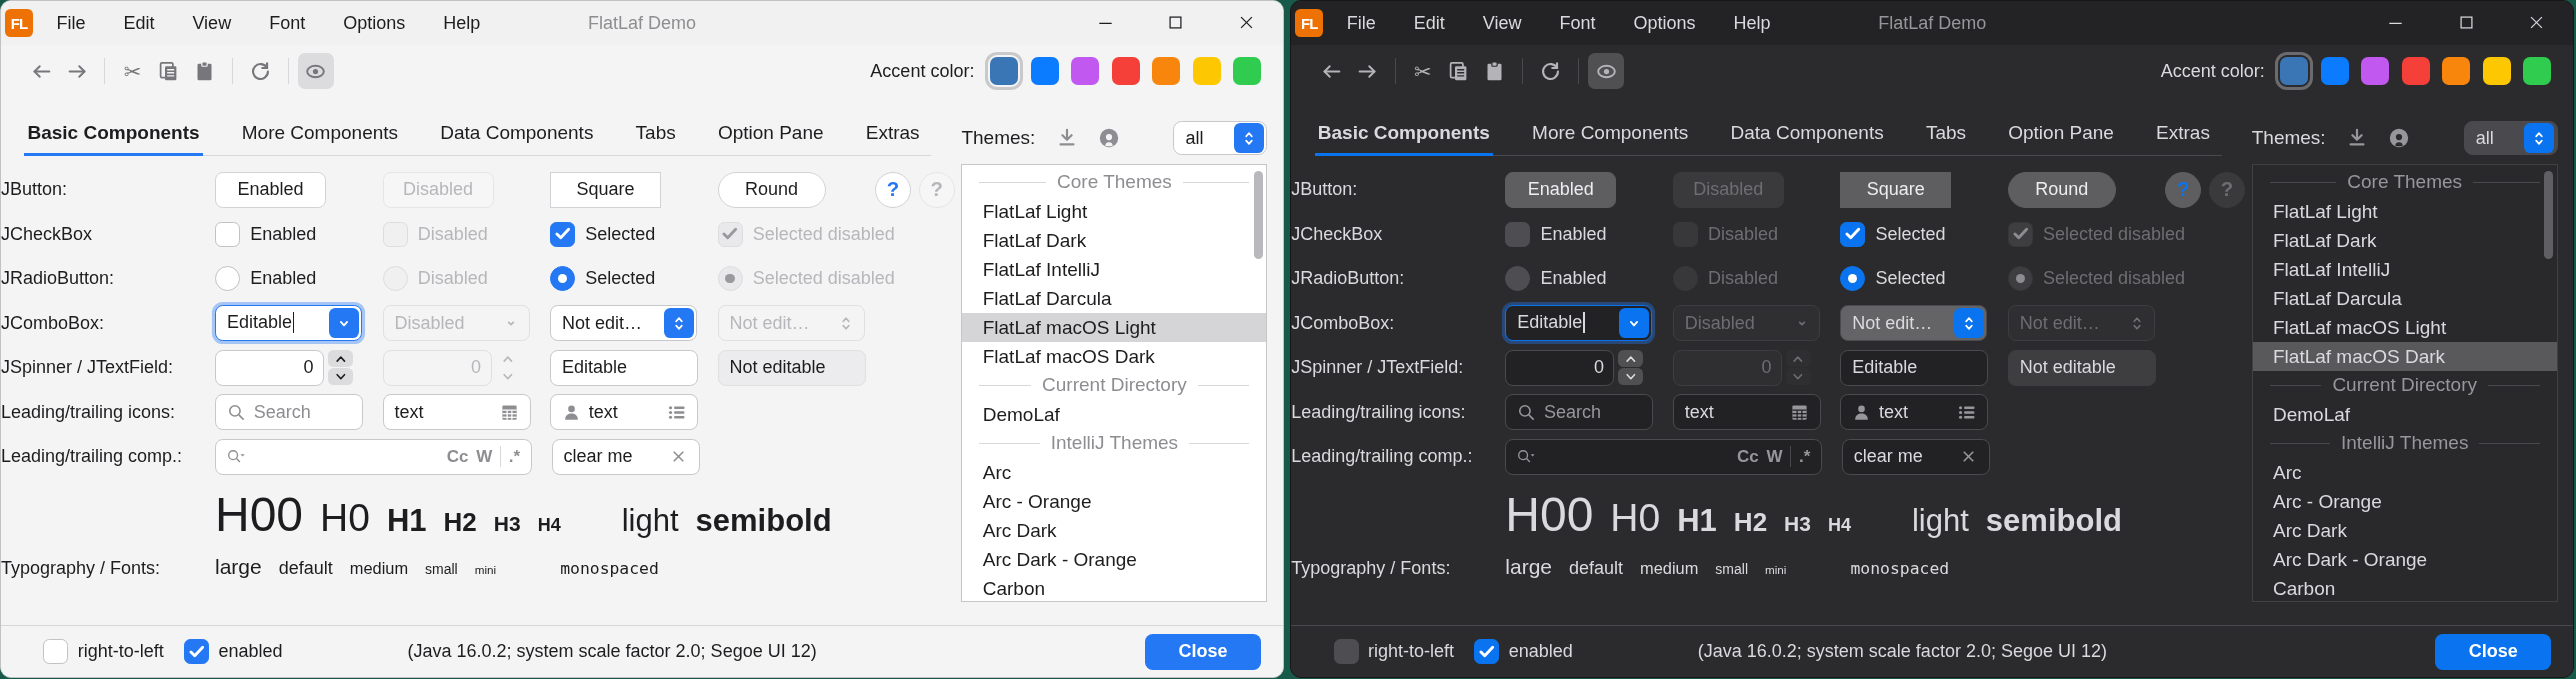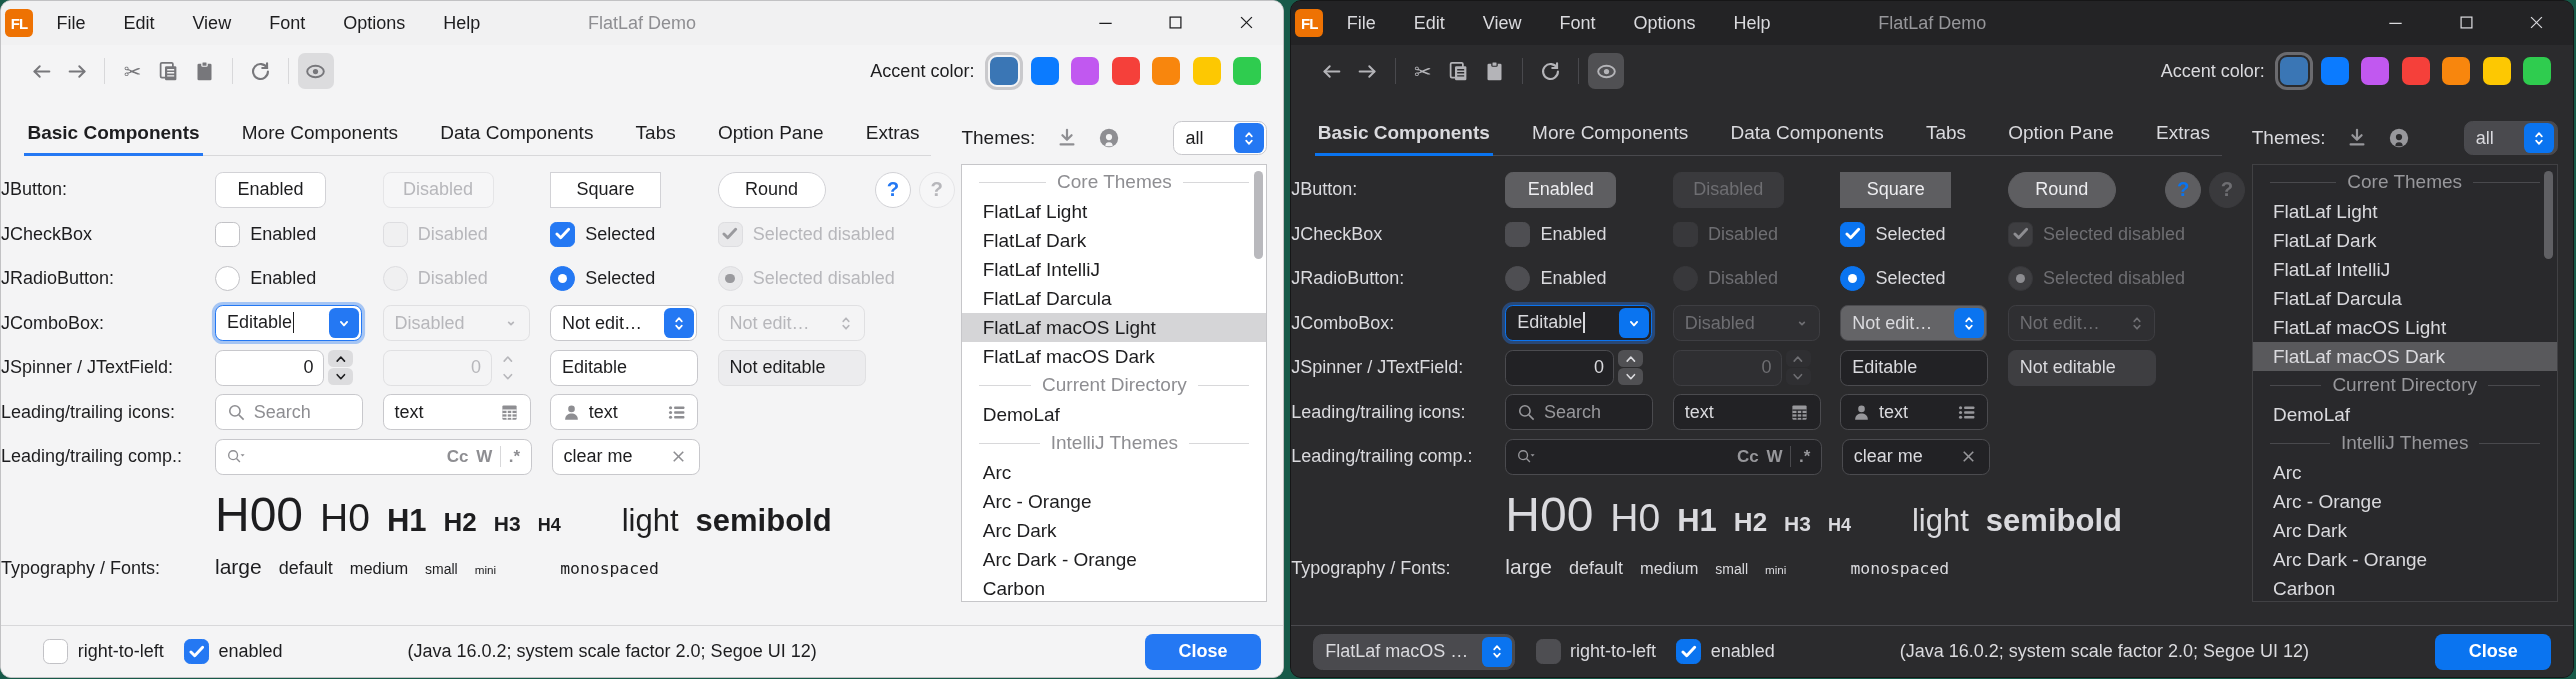--- a/index.html
+++ b/index.html
@@ -1057,29 +1057,20 @@
           </div>
           <div class="theme-item">Arc</div>
           <div class="theme-item">Arc - Orange</div>
           <div class="theme-item">Arc Dark</div>
           <div class="theme-item">Arc Dark - Orange</div>
           <div class="theme-item">Carbon</div>
         </div>
   </div>
 
   <div class="statusbar">
-    <div class="combo ro">
-      <span class="combo-text">FlatLaf macOS D...</span>
-      <span class="combo-btn">
-            <svg viewBox="0 0 16 24" fill="none" stroke="#fff" stroke-width="2.4" stroke-linecap="round" stroke-linejoin="round">
-              <polyline points="4,9 8,4.5 12,9"></polyline>
-              <polyline points="4,15 8,19.5 12,15"></polyline>
-            </svg>
-          </span>
-    </div>
     <div class="sb-check">
       <span class="cb"></span>
       <span>right-to-left</span>
     </div>
     <div class="sb-check">
       <span class="cb checked">
             <svg viewBox="0 0 12 10">
               <path d="M1.5 5.2 L4.4 8.2 L10.5 1.6" fill="none" stroke="currentColor" stroke-width="2.2" stroke-linecap="round" stroke-linejoin="round"></path>
             </svg>
           </span>

